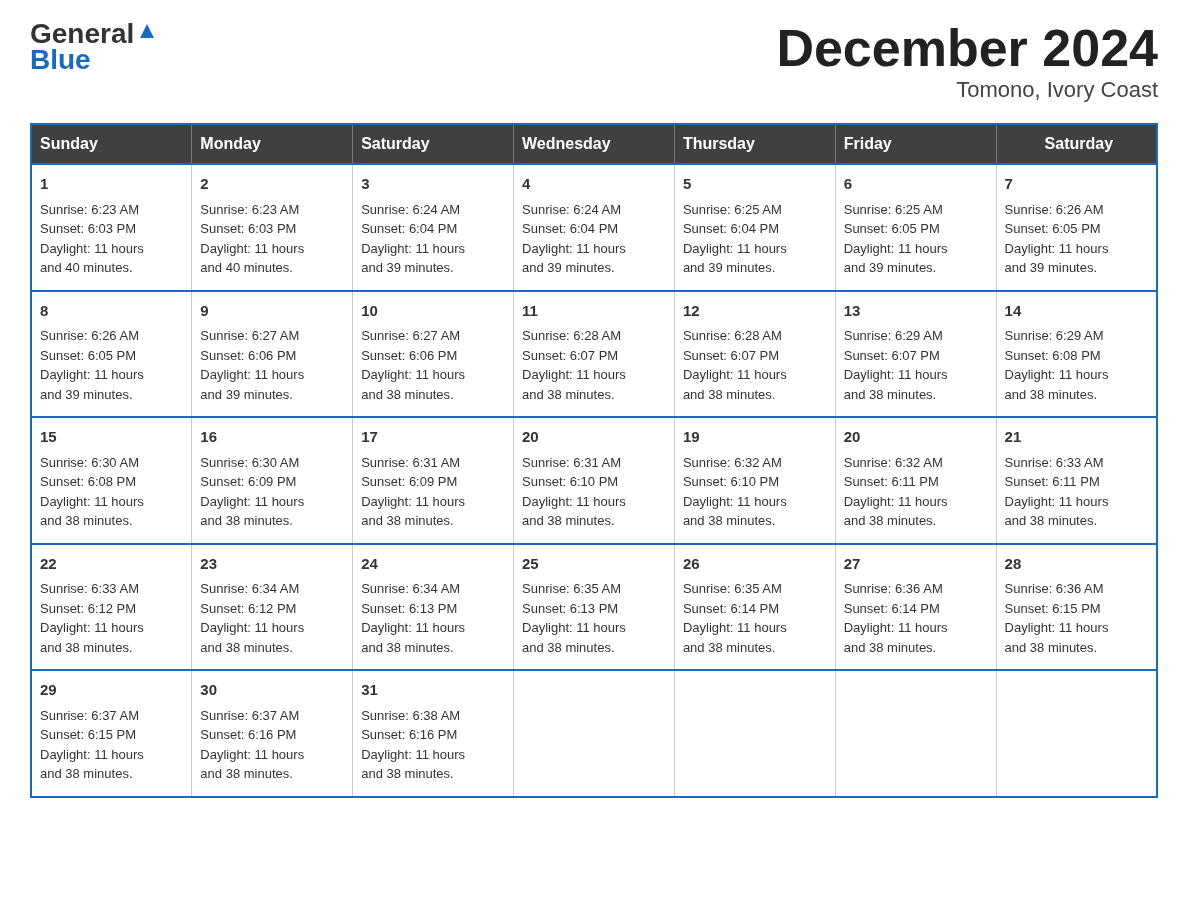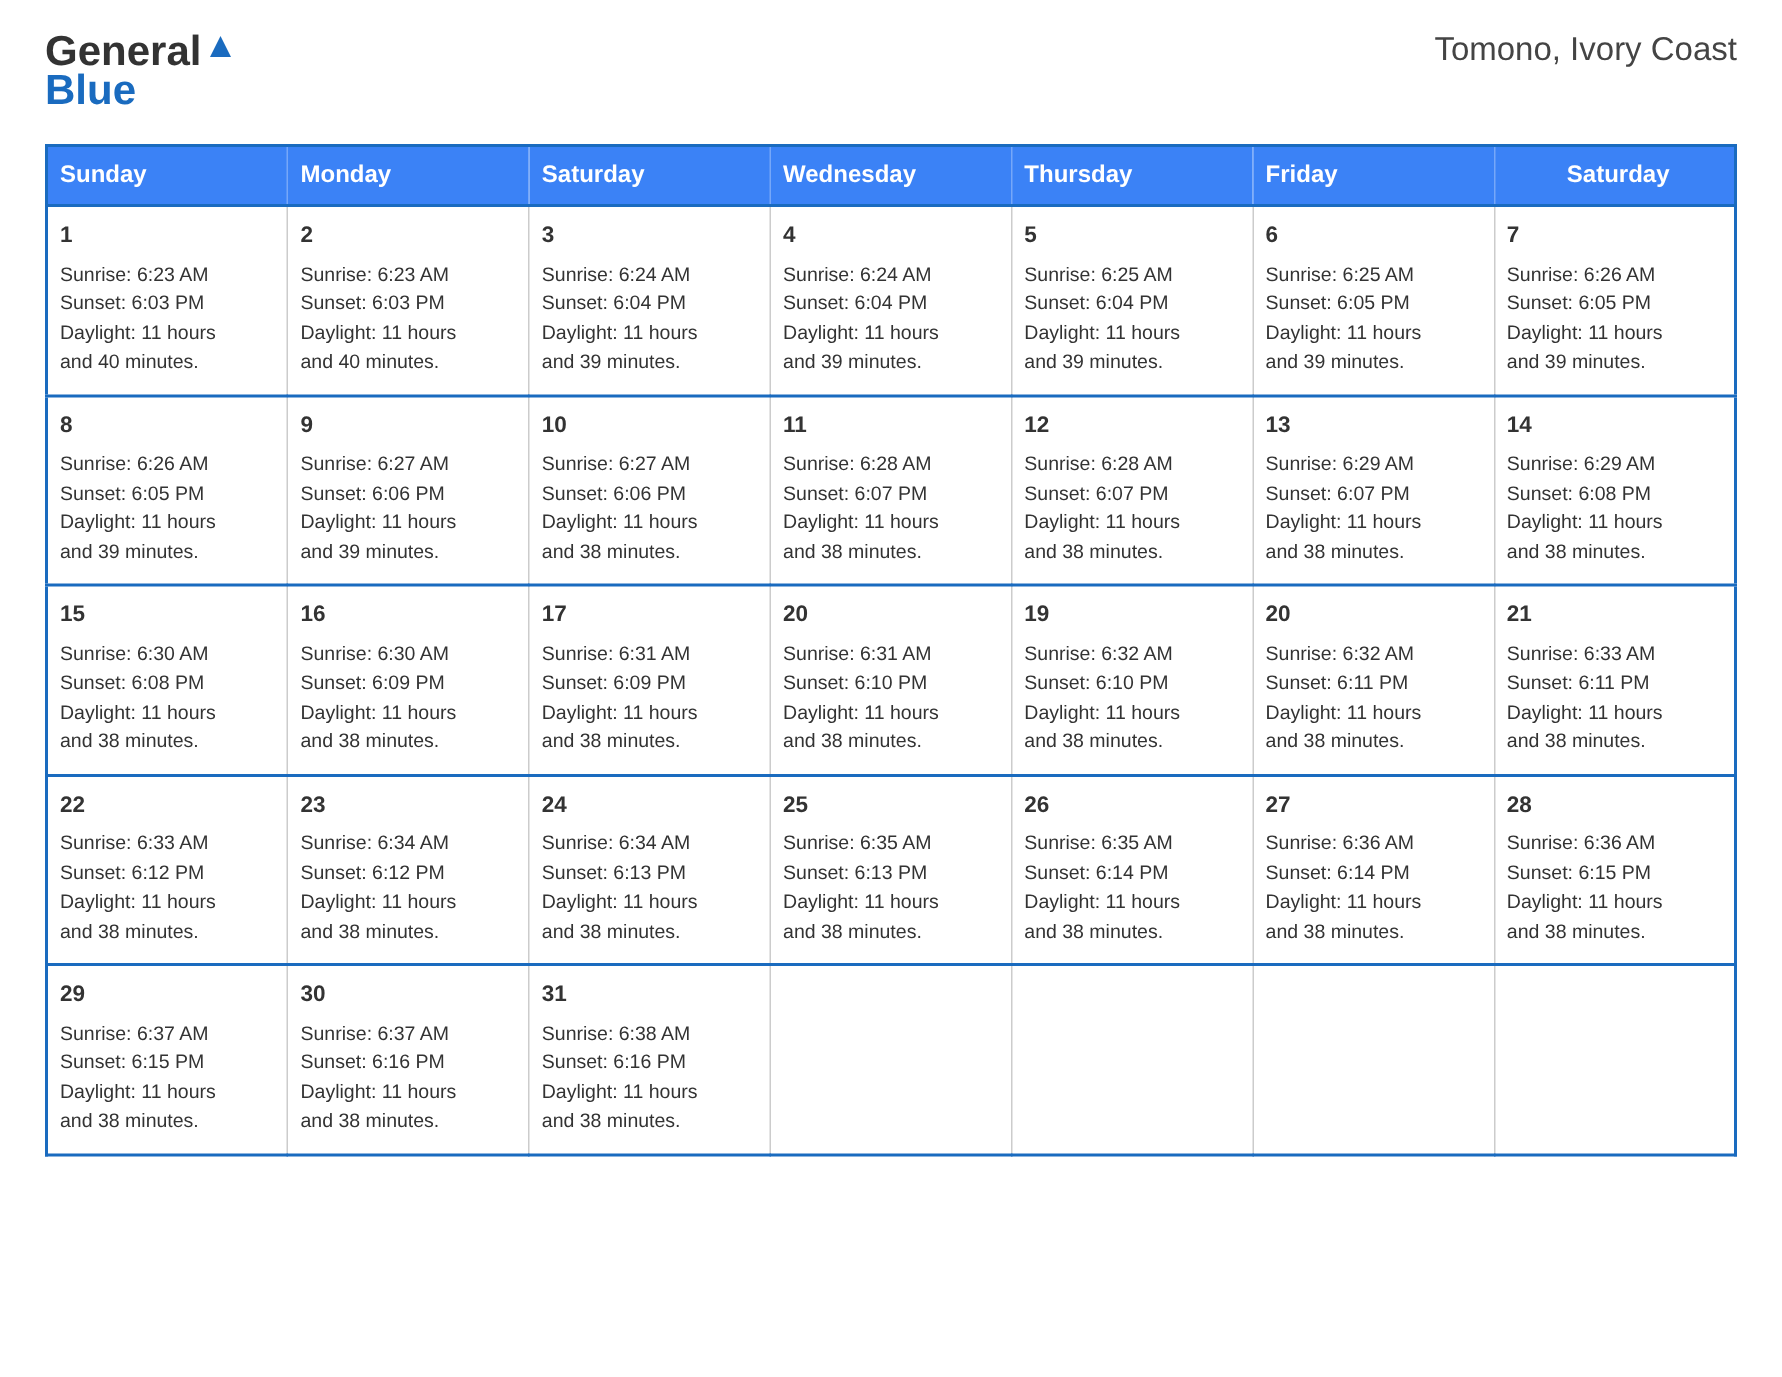--- a/index.html
+++ b/index.html
@@ -47,21 +47,21 @@
       font-size: 22px;
       color: #444;
       margin-top: 0;
     }
     table {
       width: 100%;
       border-collapse: collapse;
       border: 2px solid #1a6bbf;
     }
     thead tr {
-      background-color: #3b82f6;
+      background-color: #404040;
       color: white;
       border-radius: 11px;
     }
     thead th {
       padding: 10px 8px;
       font-size: 16px;
       font-weight: bold;
       text-align: left;
       border-right: 1px solid rgba(255,255,255,0.3);
     }
@@ -97,20 +97,21 @@
   <div class="logo">
     <div style="display:flex; align-items:center;">
       <span class="logo-text">General</span>
       <svg width="22" height="22" viewBox="0 0 22 22" style="margin-left:2px; margin-top:-6px;">
         <polygon points="4,18 18,18 11,4" fill="#1a6bbf"></polygon>
       </svg>
     </div>
     <span class="logo-line2">Blue</span>
   </div>
   <div class="title-block">
+    <div class="month-title">December 2024</div>
     <div class="location">Tomono, Ivory Coast</div>
   </div>
 </div>
 
 <table>
   <thead>
     <tr>
     <th>Sunday</th>
         <th>Monday</th>
         <th>Saturday</th>

